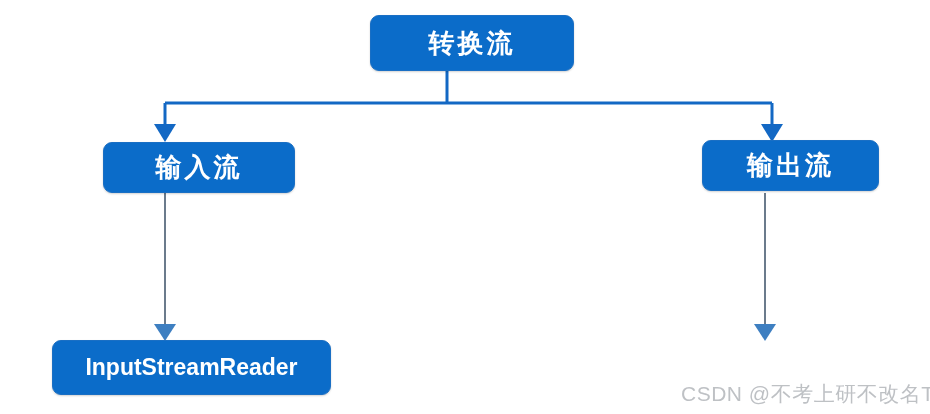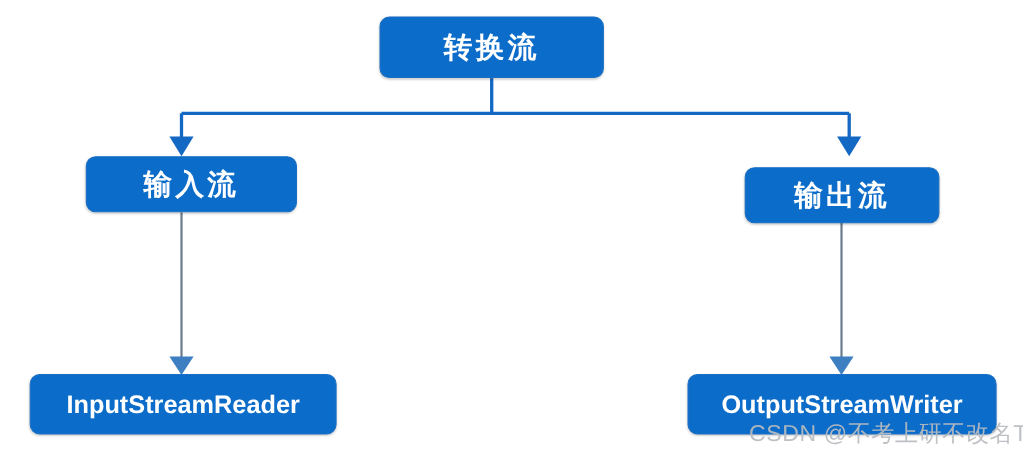--- a/index.html
+++ b/index.html
@@ -32,20 +32,21 @@
     justify-content: center;
     box-sizing: border-box;
     background: #0b6cc9;
     border: 1px solid #1a6fc4;
     border-radius: 9px;
     color: #ffffff;
     font-weight: bold;
     text-align: center;
     letter-spacing: 0.5px;
     box-shadow: 0 1px 2px rgba(0,0,0,0.18);
+    margin-left: 25px;
   }
   .node-cjk {
     font-size: 26px;
     letter-spacing: 3px;
   }
   .node-latin {
     font-size: 23px;
     letter-spacing: 0px;
   }
   #node-root {
@@ -55,21 +56,21 @@
     height: 56px;
   }
   #node-input-stream {
     left: 78px;
     top: 142px;
     width: 192px;
     height: 51px;
   }
   #node-output-stream {
     left: 677px;
-    top: 152px;
+    top: 140px;
     width: 177px;
     height: 51px;
     text-align: right;
   }
   #node-input-stream-reader {
     left: 27px;
     top: 340px;
     width: 279px;
     height: 55px;
   }
@@ -126,19 +127,16 @@
   </div>
 
   <div class="node node-cjk" id="node-output-stream">
     <span>输出流</span>
   </div>
 
   <div class="node node-latin" id="node-input-stream-reader">
     <span>InputStreamReader</span>
   </div>
 
-  <div class="node node-latin" id="node-output-stream-writer">
-    <span>OutputStreamWriter</span>
-  </div>
 
   <div id="watermark">CSDN @不考上研不改名TL</div>
 
 </div>
 
 </body></html>

